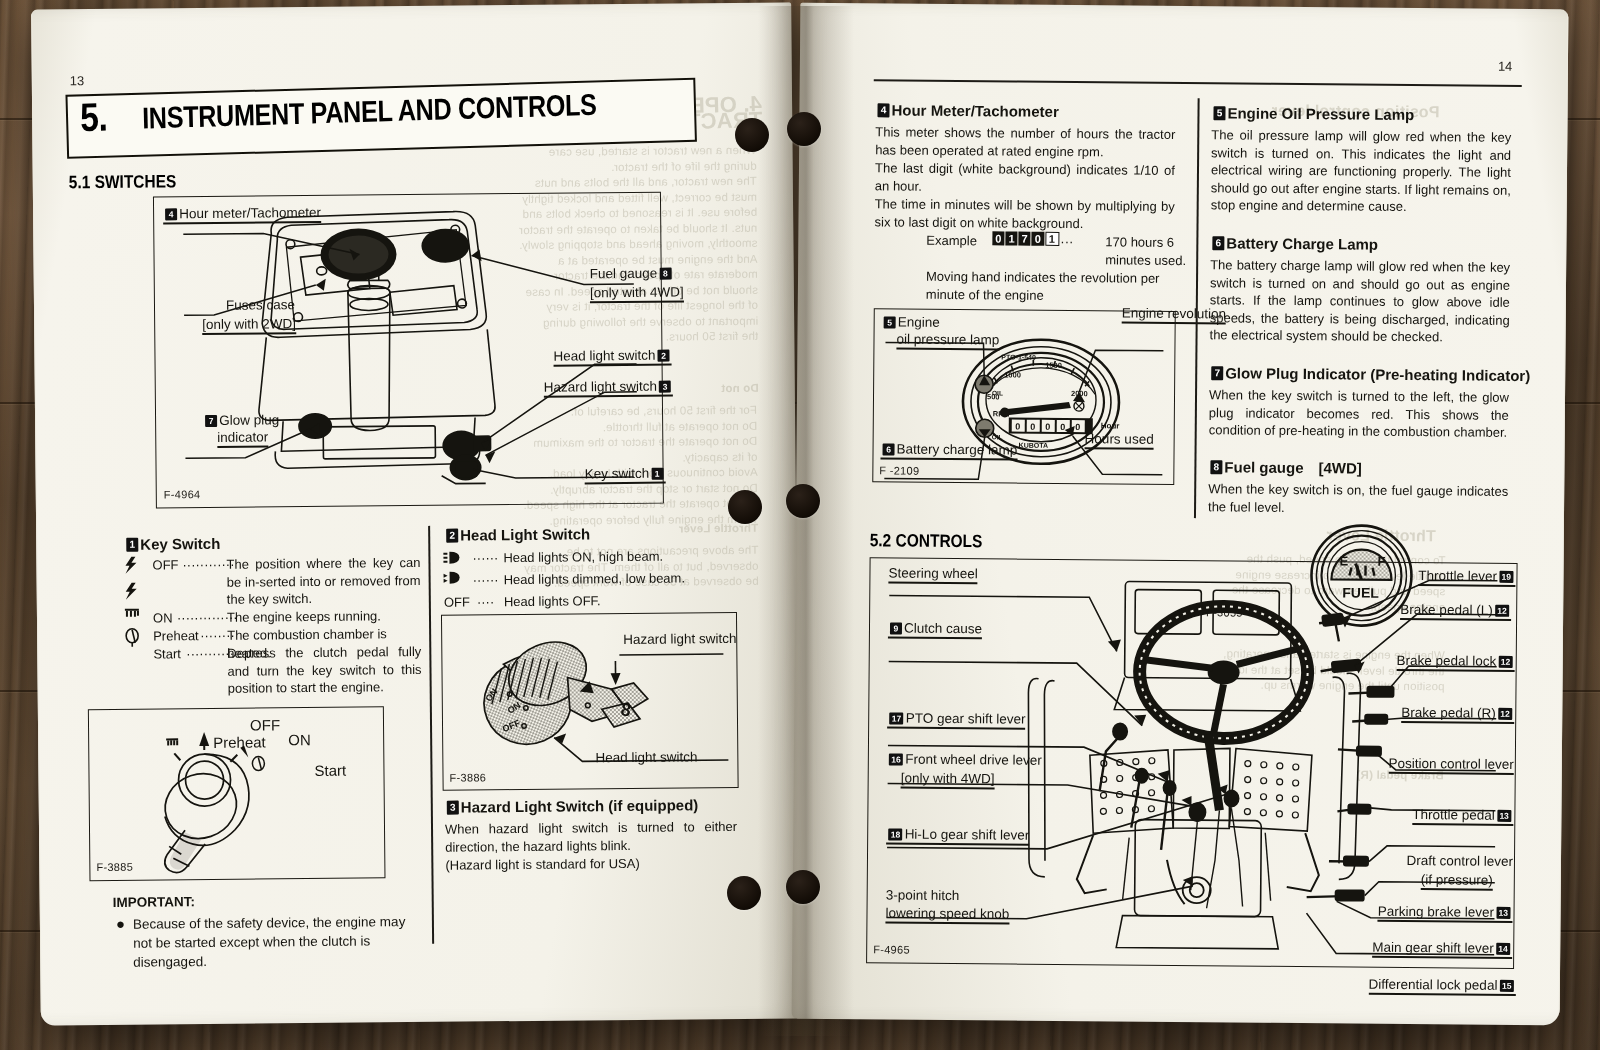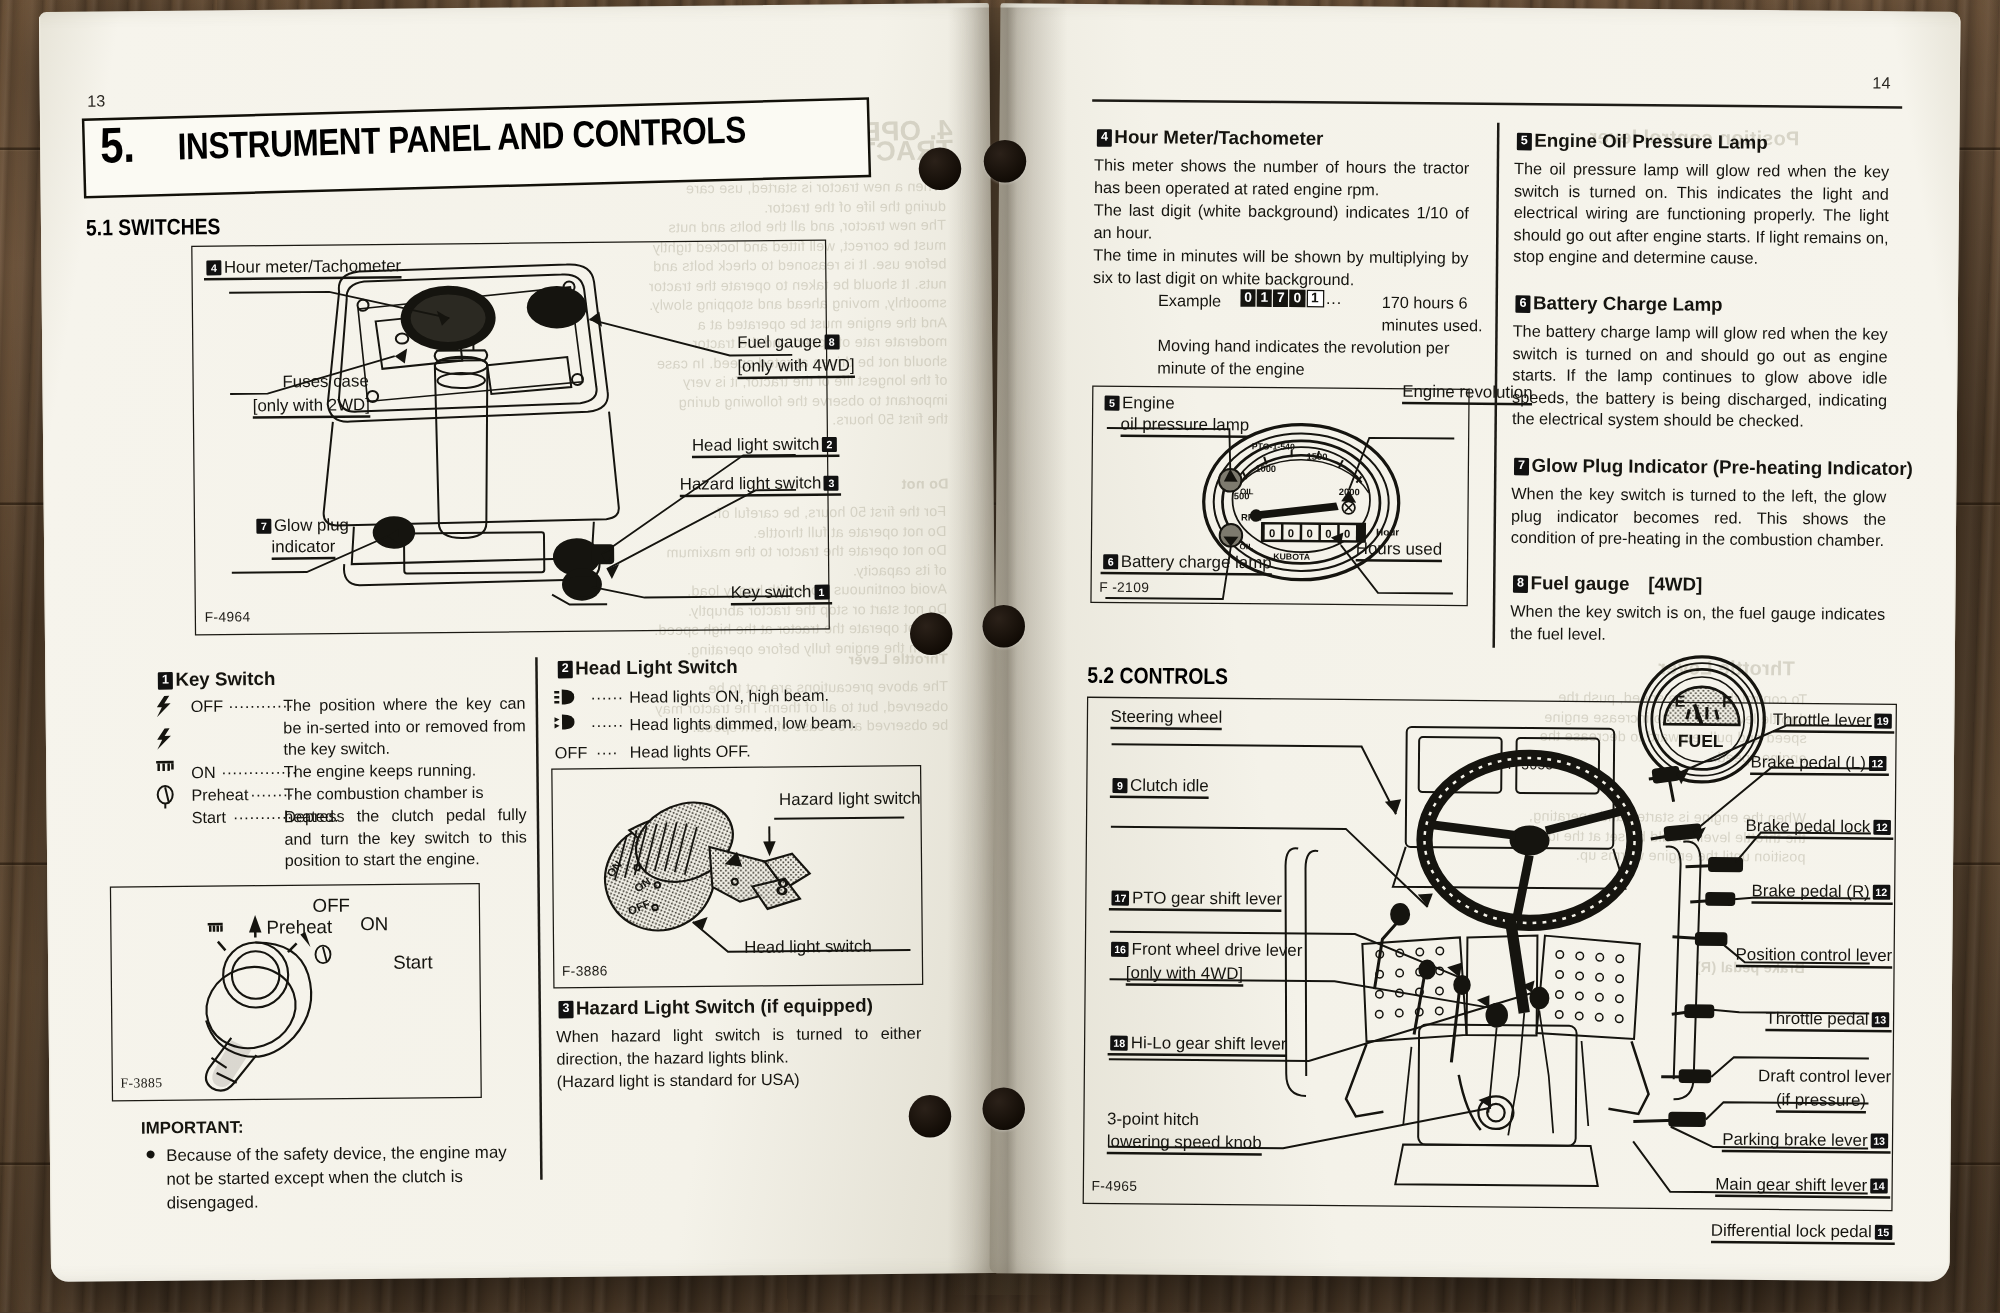--- a/index.html
+++ b/index.html
@@ -289,21 +289,21 @@
 
       <div class="ptxt" style="left:116px; top:619px;">Preheat</div>
       <div class="ptxt" style="left:163px; top:619px;">········</div>
       <div class="ptxt" style="left:190px; top:619px; width:204px;">The combustion chamber is heated.</div>
 
       <div class="ptxt" style="left:116px; top:637px;">Start</div>
       <div class="ptxt" style="left:149px; top:637px;">···········</div>
       <div class="ptxt just" style="left:190px; top:637px; width:194px;">Depress the clutch pedal fully and turn the key switch to this position to start the engine.</div>
 
       <div class="figbox" style="left:50px; top:700px; width:296px; height:172px;"></div>
-      <span class="fignum" style="left:57px; top:852px;font-family:Liberation Serif, serif;">F-3885</span>
+      <span class="fignum" style="left:57px; top:852px;">F-3885</span>
 
       <svg class="art" style="left:50px; top:700px;" width="296" height="172" viewBox="0 0 296 172">
         <g fill="none" stroke="#15140f" stroke-width="1.7">
           <ellipse cx="116" cy="72" rx="26" ry="26"></ellipse>
           <ellipse cx="116" cy="72" rx="19" ry="19"></ellipse>
           <path d="M116,46 Q150,46 158,72 Q166,100 146,122 Q126,142 104,136 Q82,130 76,108"></path>
           <ellipse cx="112" cy="98" rx="36" ry="32" transform="rotate(-18 112 98)"></ellipse>
           <path d="M96,122 L78,146 Q72,156 80,162 Q90,168 98,158 L116,136"></path>
           <path d="M84,150 L100,158"></path>
           <path d="M80,138 L92,146"></path>
@@ -758,21 +758,21 @@
           <path d="M628,356 L504,356 L470,340"></path>
           <path d="M628,392 L470,392 L440,352"></path>
         </g>
         <g fill="#15140f">
           <polygon points="472,58 482,54 476,66"></polygon>
           <polygon points="486,104 496,100 490,112"></polygon>
         </g>
       </svg>
 
       <div class="lbl u" style="left:93px; top:562px;">Steering wheel</div>
-      <div class="lbl u" style="left:93px; top:617px;"><span class="chip sm">9</span><span>Clutch idle</span></div>
+      <div class="lbl u" style="left:93px; top:617px;"><span class="chip sm">9</span><span>Clutch cause</span></div>
       <div class="lbl u" style="left:93px; top:707px;"><span class="chip sm">17</span><span>PTO gear shift lever</span></div>
       <div class="lbl" style="left:93px; top:748px;"><span class="chip sm">16</span><span>Front wheel drive lever</span></div>
       <div class="lbl u" style="left:107px; top:767px;">[only with 4WD]</div>
       <div class="lbl u" style="left:93px; top:823px;"><span class="chip sm">18</span><span>Hi-Lo gear shift lever</span></div>
       <div class="lbl" style="left:93px; top:884px;">3-point hitch</div>
       <div class="lbl u" style="left:93px; top:902px;">lowering speed knob</div>
 
       <div class="lbl u" style="right:48px; top:560px; left:auto;"><span>Throttle lever</span><span class="chip sm">19</span></div>
       <div class="lbl u" style="right:52px; top:594px; left:auto;"><span>Brake pedal (L)</span><span class="chip sm">12</span></div>
       <div class="lbl u" style="right:48px; top:645px; left:auto;"><span>Brake pedal lock</span><span class="chip sm">12</span></div>

